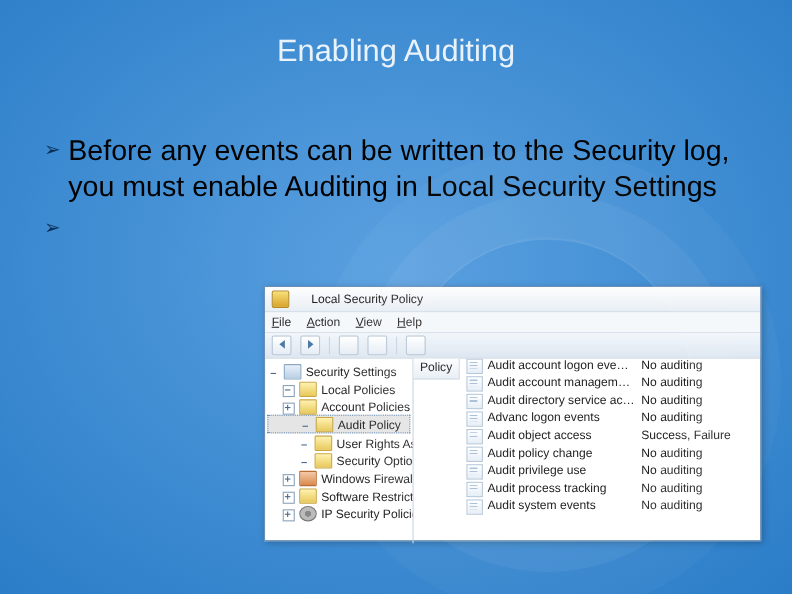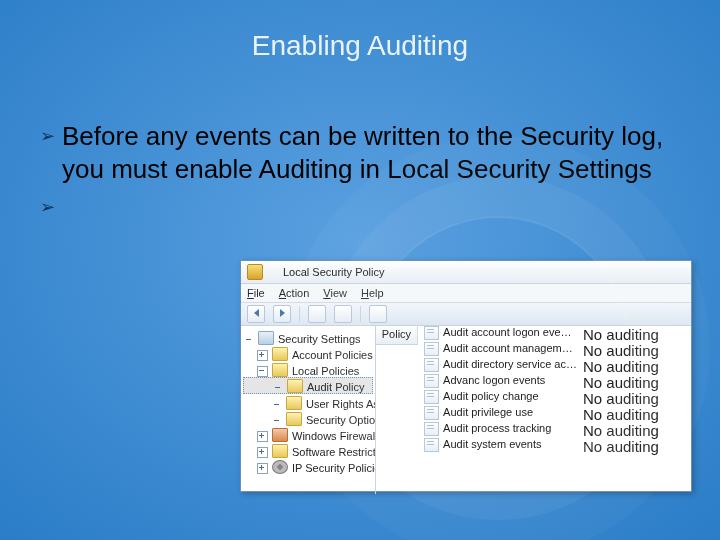--- a/index.html
+++ b/index.html
@@ -41,21 +41,21 @@
   .list{flex:1;display:flex;flex-direction:row}
   .colhead{display:flex;height:18px;background:linear-gradient(#fdfefe,#e9eff6);border-bottom:1px solid #c7d4e2}
   .colhead div{border-right:1px solid #d3dde8;padding:2px 6px;font-size:11px;color:#2b2b2b}
   .col-policy{flex:1}
   .col-setting{width:108px}
   .list-body{flex:1;overflow:hidden}
   .list-row{display:flex;height:16px;align-items:flex-start}
   .list-row .pico{width:13px;height:12px;margin:0 4px 0 6px;background:linear-gradient(#fff,#e6eef6);border:1px solid #b8c8da;position:relative}
   .list-row .pico::after{content:"";position:absolute;left:2px;top:2px;width:7px;height:6px;background:repeating-linear-gradient(#aac1d9 0 1px,transparent 1px 3px)}
   .list-row .pname{flex:1;white-space:nowrap;overflow:hidden;text-overflow:ellipsis;font-size:11px}
-  .list-row .pset{width:108px;padding-left:6px;font-size:15px;white-space:nowrap;overflow:hidden}
+  .list-row .pset{width:108px;padding-left:6px;font-size:11px;white-space:nowrap;overflow:hidden}
 </style>
 </head>
 <body>
 
 <div class="slide">
 
   <div class="title">Enabling Auditing</div>
 
   <div class="content">
     <div class="bullet">
@@ -88,28 +88,28 @@
       <span class="tbtn"></span>
     </div>
     <div class="panes">
       <div class="tree">
         <div class="tree-row">
           <span class="twisty blank"></span>
           <span class="fico root"></span>
           <span>Security Settings</span>
         </div>
         <div class="tree-row d1">
+          <span class="twisty"></span>
+          <span class="fico"></span>
+          <span>Local Policies</span>
+        </div>
+        <div class="tree-row d1">
           <span class="twisty plus"></span>
           <span class="fico"></span>
           <span>Account Policies</span>
-        </div>
-        <div class="tree-row d1">
-          <span class="twisty"></span>
-          <span class="fico"></span>
-          <span>Local Policies</span>
         </div>
         <div class="tree-row d2 sel">
           <span class="twisty blank"></span>
           <span class="fico"></span>
           <span>Audit Policy</span>
         </div>
         <div class="tree-row d2">
           <span class="twisty blank"></span>
           <span class="fico"></span>
           <span>User Rights Assignment</span>
@@ -155,20 +155,25 @@
               <span class="pname">Audit directory service ac…</span>
               <span class="pset">No auditing</span>
             </div>
           <div class="list-row">
               <span class="pico"></span>
               <span class="pname">Advanc logon events</span>
               <span class="pset">No auditing</span>
             </div>
           <div class="list-row">
               <span class="pico"></span>
+              <span class="pname">Audit object access</span>
+              <span class="pset">Success, Failure</span>
+            </div>
+          <div class="list-row">
+              <span class="pico"></span>
               <span class="pname">Audit policy change</span>
               <span class="pset">No auditing</span>
             </div>
           <div class="list-row">
               <span class="pico"></span>
               <span class="pname">Audit privilege use</span>
               <span class="pset">No auditing</span>
             </div>
           <div class="list-row">
               <span class="pico"></span>

